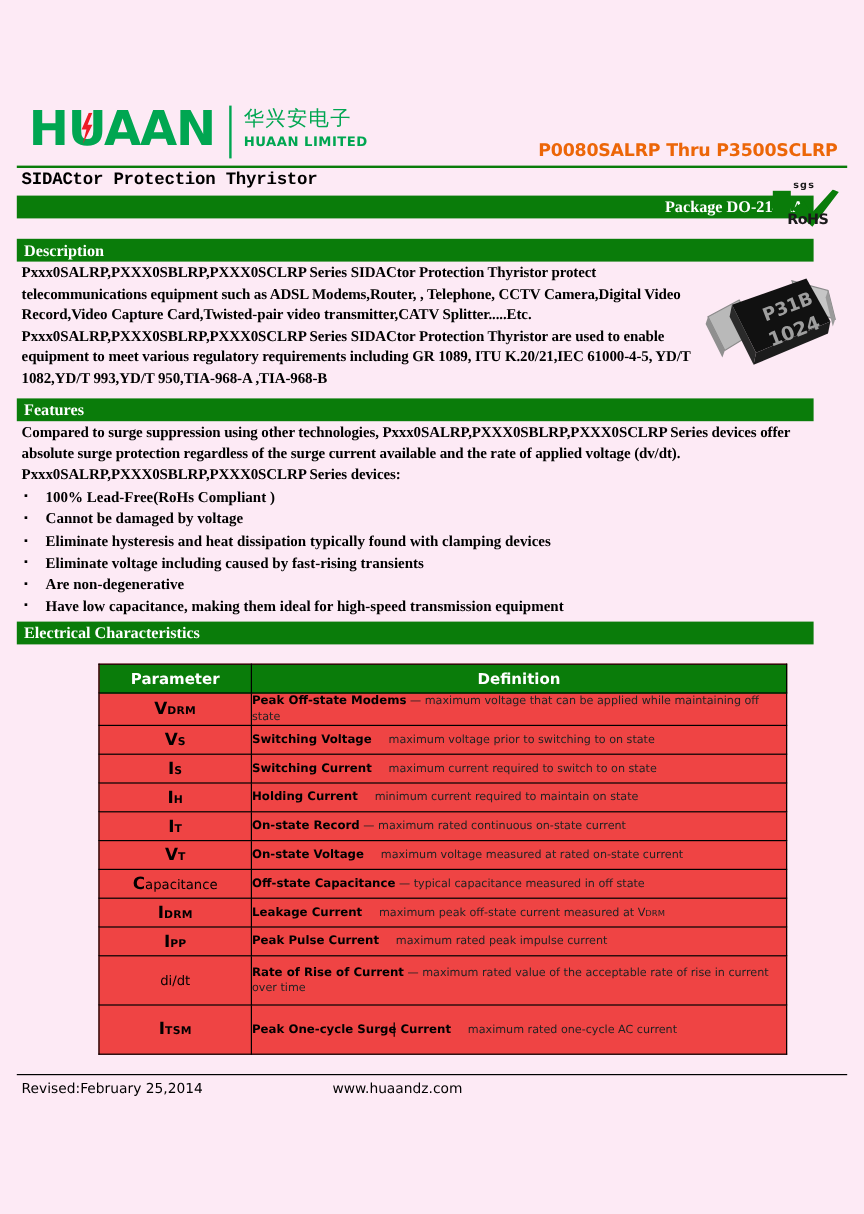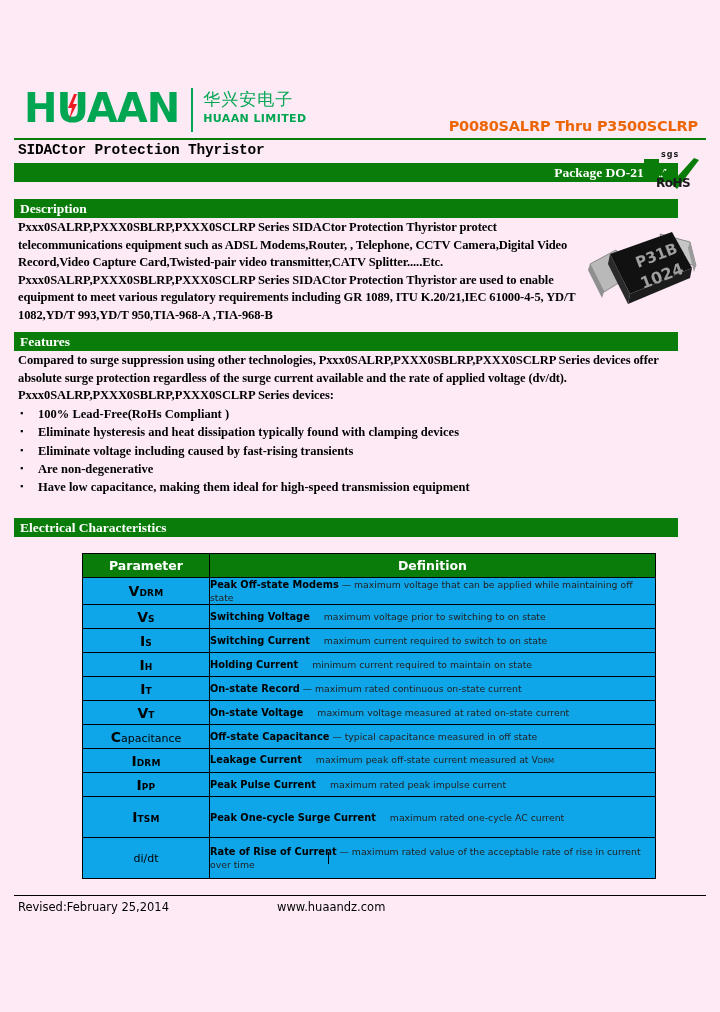--- a/index.html
+++ b/index.html
@@ -231,21 +231,21 @@
     height: 84px;
   }
 
   
   .ec-table {
     position: absolute;
     left: 82px;
     top: 553px;
     width: 574px;
     border-collapse: collapse;
-    background: #0ea5e9;
+    background: #ef4444;
     table-layout: fixed;
   }
   .ec-table th, .ec-table td {
     border: 1.6px solid #000;
     padding: 0;
     vertical-align: middle;
   }
   .ec-table thead th {
     background: #0a7c0a;
     color: #fff;
@@ -383,20 +383,21 @@
       <text x="57" y="61" fill="#9f9f9f" font-family="DejaVu Sans, sans-serif" font-size="16" font-weight="bold" transform="rotate(-21 57 61)">1024</text>
     </svg>
   </div>
 
   <div class="bar bar-feat">
     <span class="bar-label">Features</span>
   </div>
   <div class="body-text feat-text">Compared to surge suppression using other technologies, Pxxx0SALRP,PXXX0SBLRP,PXXX0SCLRP Series devices offer absolute surge protection regardless of the surge current available and the rate of applied voltage (dv/dt). Pxxx0SALRP,PXXX0SBLRP,PXXX0SCLRP Series devices:</div>
   <ul class="bullets">
     <li>100% Lead-Free(RoHs Compliant )</li>
+    <li>Cannot be damaged by voltage</li>
     <li>Eliminate hysteresis and heat dissipation typically found with clamping devices</li>
     <li>Eliminate voltage including caused by fast-rising transients</li>
     <li>Are non-degenerative</li>
     <li>Have low capacitance, making them ideal for high-speed transmission equipment</li>
   </ul>
 
   <div class="bar bar-elec">
     <span class="bar-label">Electrical    Characteristics</span>
   </div>
 
@@ -438,26 +439,26 @@
         </tr>
         <tr>
           <td class="td-param"><span class="sym">I</span><span class="sub">DRM</span></td>
           <td class="td-def"><span class="strong">Leakage Current</span><span class="sp"></span><span class="sp"></span>maximum peak off-state current measured at V<span style="font-size:7px">DRM</span></td>
         </tr>
         <tr>
           <td class="td-param"><span class="sym">I</span><span class="sub">PP</span></td>
           <td class="td-def"><span class="strong">Peak Pulse Current</span><span class="sp"></span><span class="sp"></span>maximum rated peak impulse current</td>
         </tr>
         <tr class="row-tall">
+          <td class="td-param"><span class="plain">di/dt</span></td>
+          <td class="td-def"><span class="strong">Rate of Rise of Current</span> — maximum rated value of the acceptable rate of rise in current over time</td>
+        </tr>
+        <tr class="row-tall">
           <td class="td-param"><span class="sym">I</span><span class="sub">TSM</span></td>
           <td class="td-def"><span class="strong">Peak One-cycle Surge Current</span><span class="sp"></span><span class="sp"></span>maximum rated one-cycle AC current</td>
-        </tr>
-        <tr class="row-tall">
-          <td class="td-param"><span class="plain">di/dt</span></td>
-          <td class="td-def"><span class="strong">Rate of Rise of Current</span> — maximum rated value of the acceptable rate of rise in current over time</td>
         </tr>
       </tbody>
   </table>
 
   <div class="footer-tick"></div>
   <div class="footer-rule"></div>
   <div class="footer footer-rev">Revised:February 25,2014</div>
   <div class="footer footer-url">www.huaandz.com</div>
 
 </div>

